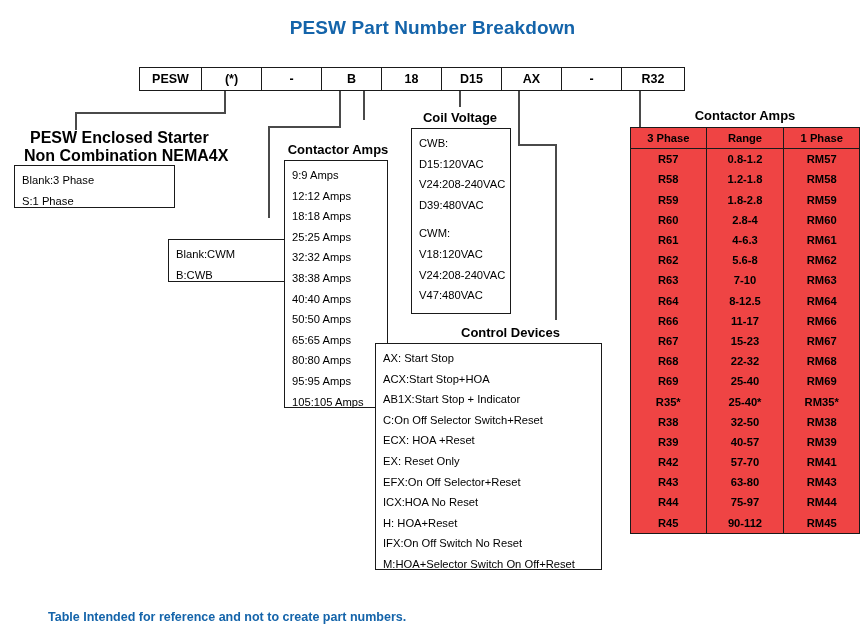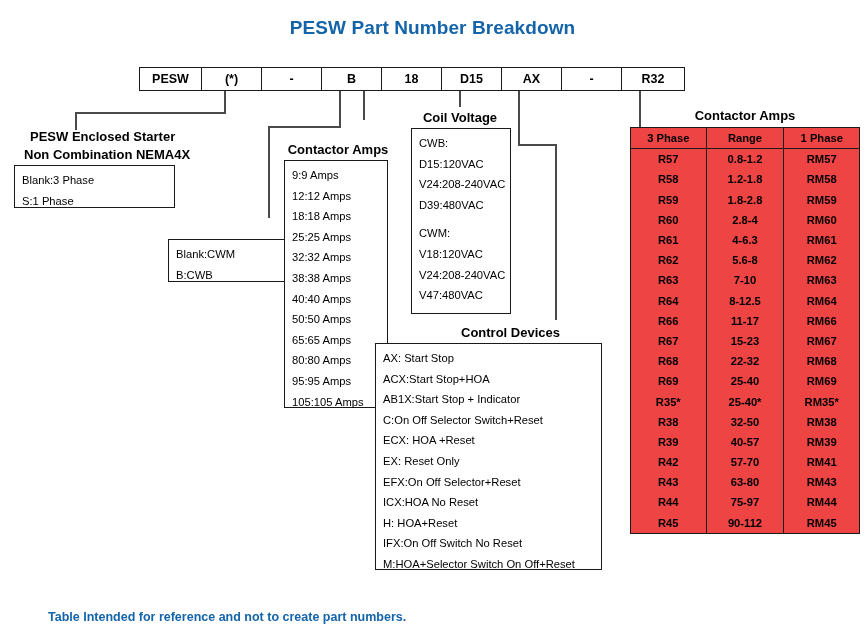--- a/index.html
+++ b/index.html
@@ -88,21 +88,21 @@
     font-size: 11.2px;
     line-height: 20.6px;
     white-space: nowrap;
     color: #000;
   }
   .list li.spacer { height: 8px; line-height: 8px; }
 
   
   .head-text {
     position: absolute;
-    font-size: 13px;
+    font-size: 16px;
     font-weight: bold;
     color: #000;
     white-space: nowrap;
   }
 
   
   .amp-table {
     position: absolute;
     left: 630px;
     top: 127px;

